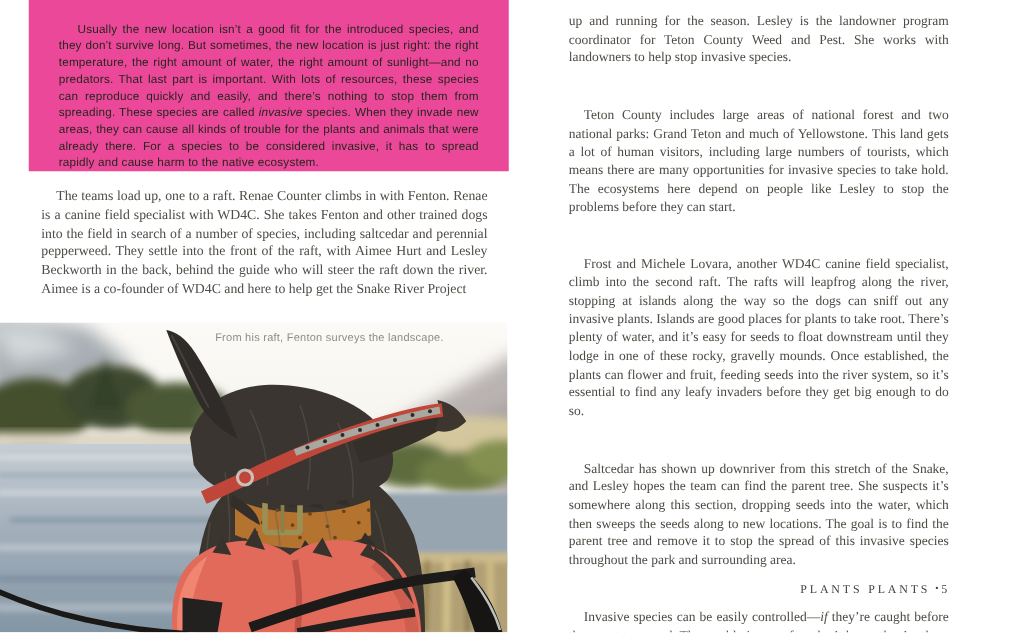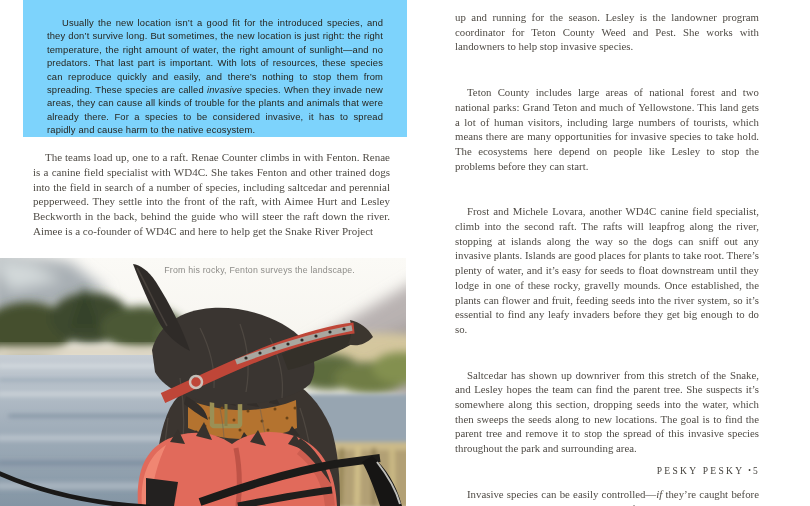--- a/index.html
+++ b/index.html
@@ -24,21 +24,21 @@
           letter-spacing:2.3px;white-space:nowrap;}
   .footer .dot{font-size:7.5px;letter-spacing:0;margin:0 2px 0 4px;vertical-align:1px;}
 </style>
 </head>
 <body>
 
 <div class="spread">
 
   <section>
 
-    <div class="callout" style="background: #7dd3fc;">
+    <div class="callout" style="background: #ec4899;">
       <p><span>Usually the new location isn’t a good fit for the introduced species, and they don’t survive long. But sometimes, the new location is just right: the right temperature, the right amount of water, the right amount of sunlight—and no predators. That last part is important. With lots of resources, these species can reproduce quickly and easily, and there’s nothing to stop them from spreading. These species are called </span><i>invasive</i><span> species. When they invade new areas, they can cause all kinds of trouble for the plants and animals that were already there. For a species to be considered invasive, it has to spread rapidly and cause harm to the native ecosystem.</span></p>
     </div>
 
     <p class="body-left">The teams load up, one to a raft. Renae Counter climbs in with Fenton. Renae is a canine field specialist with WD4C. She takes Fenton and other trained dogs into the field in search of a number of species, including saltcedar and perennial pepperweed. They settle into the front of the raft, with Aimee Hurt and Lesley Beckworth in the back, behind the guide who will steer the raft down the river. Aimee is a co-founder of WD4C and here to help get the Snake River Project</p>
 
     <figure class="photo">
       <svg width="406" height="248" viewBox="0 0 406 248">
         <defs>
           <linearGradient id="skyG" x1="0" y1="0" x2="0" y2="1">
             <stop offset="0" stop-color="#fbfaf6"></stop>
@@ -207,30 +207,30 @@
             <path d="M200,244 C240,230 285,215 335,206 L380,200" stroke="#1c1b19" stroke-width="8" fill="none"></path>
             <path d="M238,248 C268,242 300,236 332,232" stroke="#201f1d" stroke-width="7" fill="none"></path>
             <path d="M146,220 L178,224 L174,248 L146,248 Z" fill="#232120"></path>
             <path d="M372,198 C386,210 396,226 402,248 L380,248 C374,230 368,214 362,204 Z" fill="#161514"></path>
             <path d="M377,204 C388,218 396,232 400,246" stroke="#e8e8e4" stroke-width="2" fill="none" opacity="0.8"></path>
           </g>
 
           <path d="M-4,214 C40,234 95,246 150,249" stroke="#1a1918" stroke-width="4.5" fill="none"></path>
         </g>
       </svg>
-      <figcaption class="caption">From his rocky, Fenton surveys the landscape.</figcaption>
+      <figcaption class="caption">From his raft, Fenton surveys the landscape.</figcaption>
     </figure>
   </section>
 
   <section>
     <div class="text-right">
       <p><span>up and running for the season. Lesley is the landowner program coordinator for Teton County Weed and Pest. She works with landowners to help stop invasive species.</span></p>
       <p class="indent"><span>Teton County includes large areas of national forest and two national parks: Grand Teton and much of Yellowstone. This land gets a lot of human visitors, including large numbers of tourists, which means there are many opportunities for invasive species to take hold. The ecosystems here depend on people like Lesley to stop the problems before they can start.</span></p>
       <p class="indent"><span>Frost and Michele Lovara, another WD4C canine field specialist, climb into the second raft. The rafts will leapfrog along the river, stopping at islands along the way so the dogs can sniff out any invasive plants. Islands are good places for plants to take root. There’s plenty of water, and it’s easy for seeds to float downstream until they lodge in one of these rocky, gravelly mounds. Once established, the plants can flower and fruit, feeding seeds into the river system, so it’s essential to find any leafy invaders before they get big enough to do so.</span></p>
       <p class="indent"><span>Saltcedar has shown up downriver from this stretch of the Snake, and Lesley hopes the team can find the parent tree. She suspects it’s somewhere along this section, dropping seeds into the water, which then sweeps the seeds along to new locations. The goal is to find the parent tree and remove it to stop the spread of this invasive species throughout the park and surrounding area.</span></p>
       <p class="indent"><span>Invasive species can be easily controlled—</span><i>if</i><span> they’re caught before they start to spread. The trouble is, we often don’t know they’re there until they’ve become a problem. By then, removing them becomes a huge undertaking. Teton County Weed and Pest is trying to stop invasions of saltcedar and other invasive weeds before they can flare out of control.</span></p>
     </div>
     <div class="footer">
-      <span>PESKY PESKY</span><span class="dot">•</span><span>5</span>
+      <span>PLANTS PLANTS</span><span class="dot">•</span><span>5</span>
     </div>
   </section>
 
 </div>
 
 </body></html>

